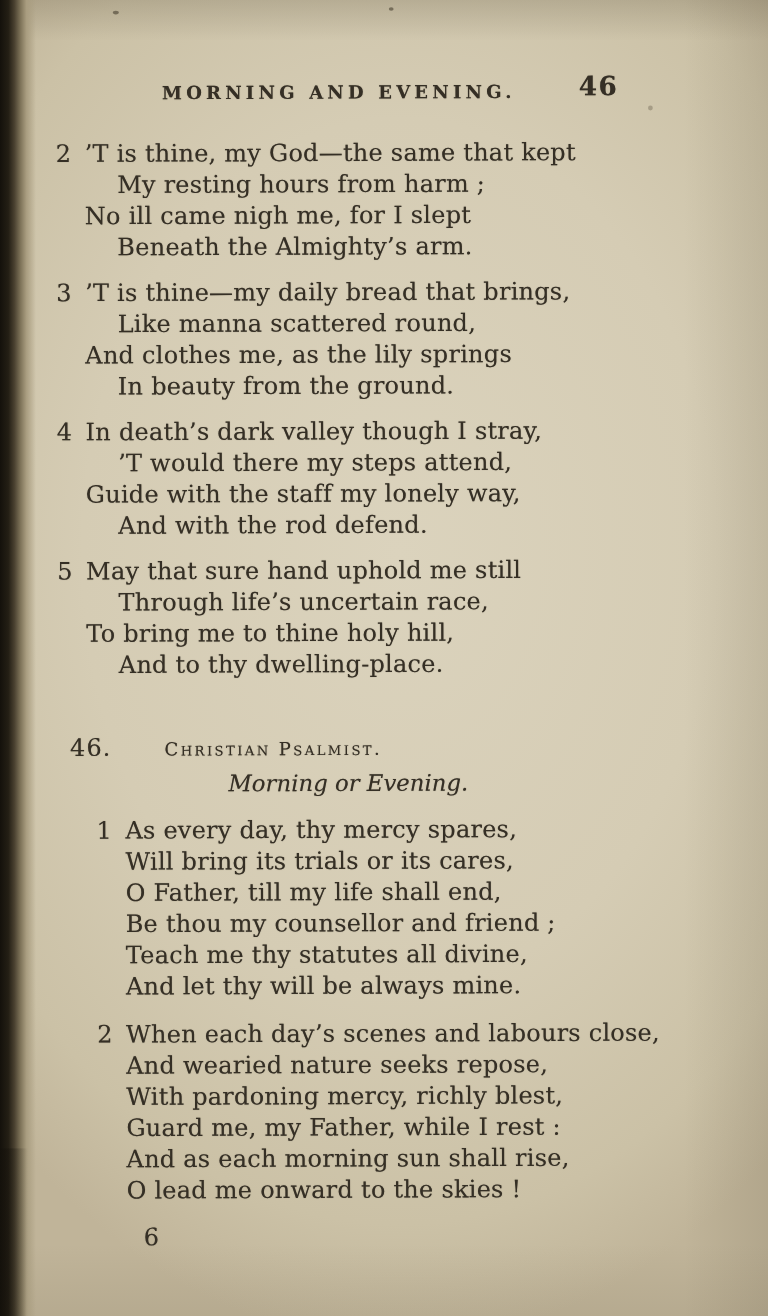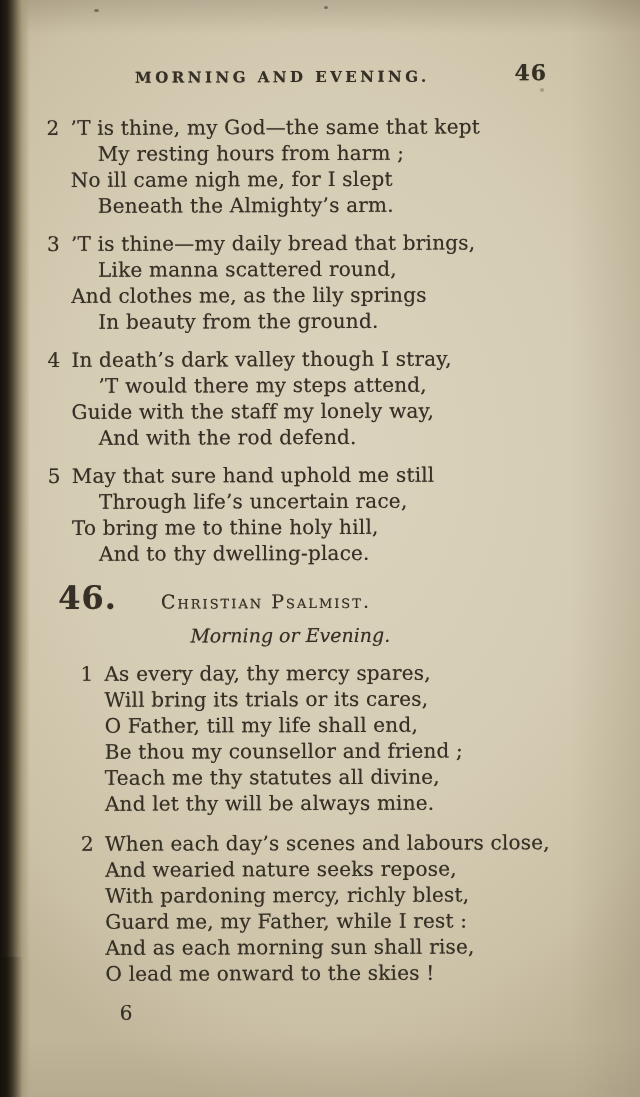--- a/index.html
+++ b/index.html
@@ -40,33 +40,33 @@
     text-shadow: 0 0 0.7px rgba(53,47,37,0.55);
   }
 
   .header { position: relative; height: 26px; margin-bottom: 24px; }
   .running-title {
     position: absolute; left: 236px; top: 4px; transform: translateX(-50%);
     font-size: 15px; font-weight: 700; letter-spacing: 3.5px; white-space: nowrap;
   }
   .page-number {
     position: absolute; left: 436px; top: -4px;
-    font-size: 22px; font-weight: 700; letter-spacing: 1px; margin-left: 32px;
+    font-size: 22px; font-weight: 700; letter-spacing: 1px;
   }
 
   .stanza { display: flex; align-items: flex-start; margin-bottom: 12px; }
   .stanza-number { width: 24px; flex: 0 0 24px; font-size: 20px; line-height: 26px; }
   .stanza-lines { flex: 1; }
   .line { font-size: 20px; line-height: 26px; letter-spacing: 0.2px; white-space: nowrap; }
   .line.indent { padding-left: 27px; }
 
   .hymn-heading { display: flex; align-items: baseline; padding-left: 10px; margin-top: 8px; }
-  .hymn-number { font-size: 32px; font-weight: 700; letter-spacing: 1px; }
+  .hymn-number { font-size: 20px; font-weight: 400; letter-spacing: 1px; margin-top: 32px; }
   .hymn-meter { font-size: 23px; margin-left: 40px; letter-spacing: 1px; }
-  .hymn-source { font-variant: small-caps; font-size: 19px; letter-spacing: 2px; margin-left: 44px; }
+  .hymn-source { font-variant: small-caps; font-size: 15px; letter-spacing: 2px; margin-left: 44px; }
 
   .hymn-subtitle {
     margin-top: 8px; padding-right: 70px;
     text-align: center; font-style: italic; font-size: 19px;
   }
 
   .stanzas-46 { margin-top: 14px; padding-left: 32px; }
   .stanzas-46 .stanza { margin-bottom: 14px; }
 
   .footer-mark { padding-left: 70px; font-size: 20px; margin-top: 2px; }

